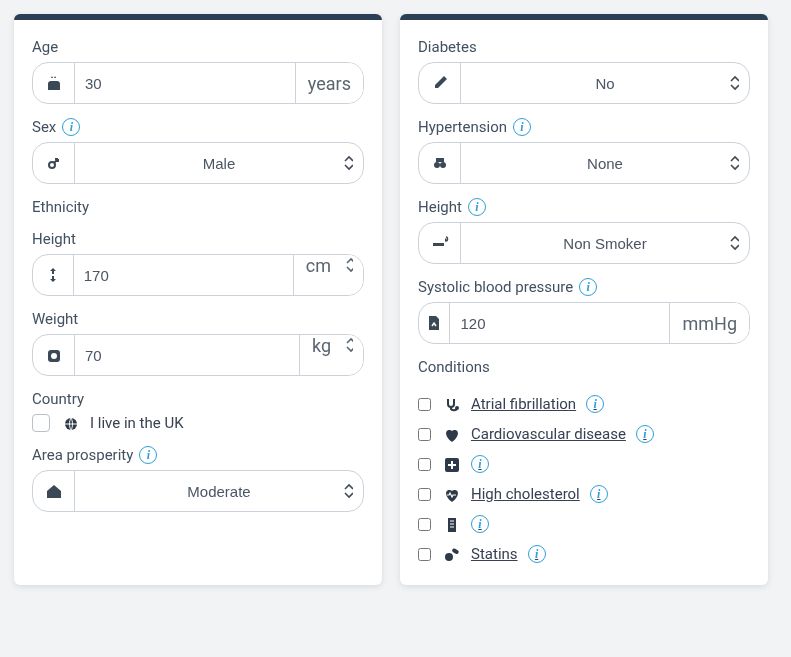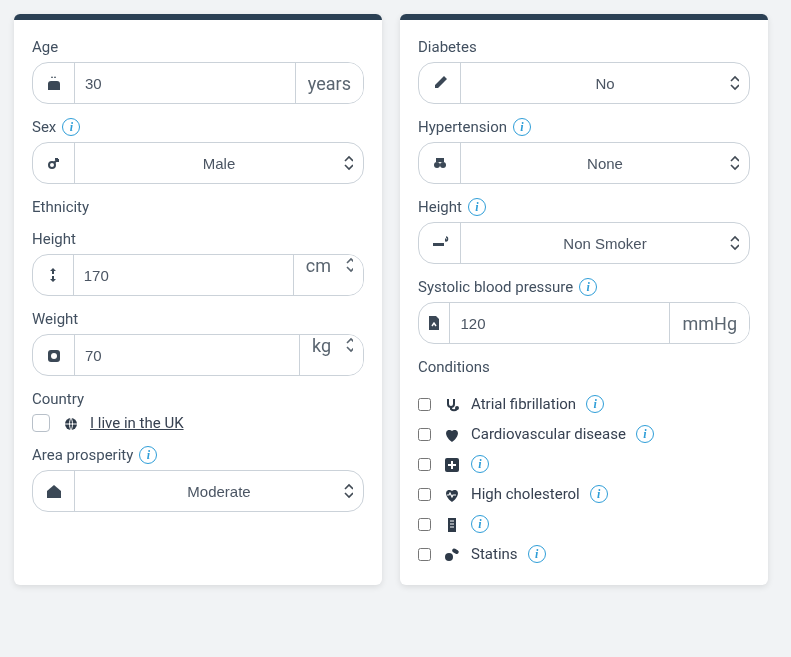--- a/index.html
+++ b/index.html
@@ -109,36 +109,36 @@
     font-weight: 600;
     font-style: italic;
     font-family: Georgia, serif;
     cursor: pointer;
   }
   .check-row {
     display: flex;
     align-items: flex-end;
     gap: 10px;
     margin-top: 4px;
-    text-decoration: underline;
   }
   .check-row input[type=checkbox] {
     width: 18px;
     height: 18px;
     border: 1px solid #b8c0c9;
     border-radius: 4px;
     appearance: none;
     cursor: pointer;
     background:#fff;
   }
   .cond-list { display: flex; flex-direction: column; gap: 12px; }
   .cond-row {
     display: flex;
     align-items: center;
     gap: 10px;
+    text-decoration: underline;
   }
   .cond-icon {
     display:inline-flex;
     width: 20px;
     justify-content: center;
     color:#2e3a48;
   }
   svg { display: block; }
 </style>
 </head>

